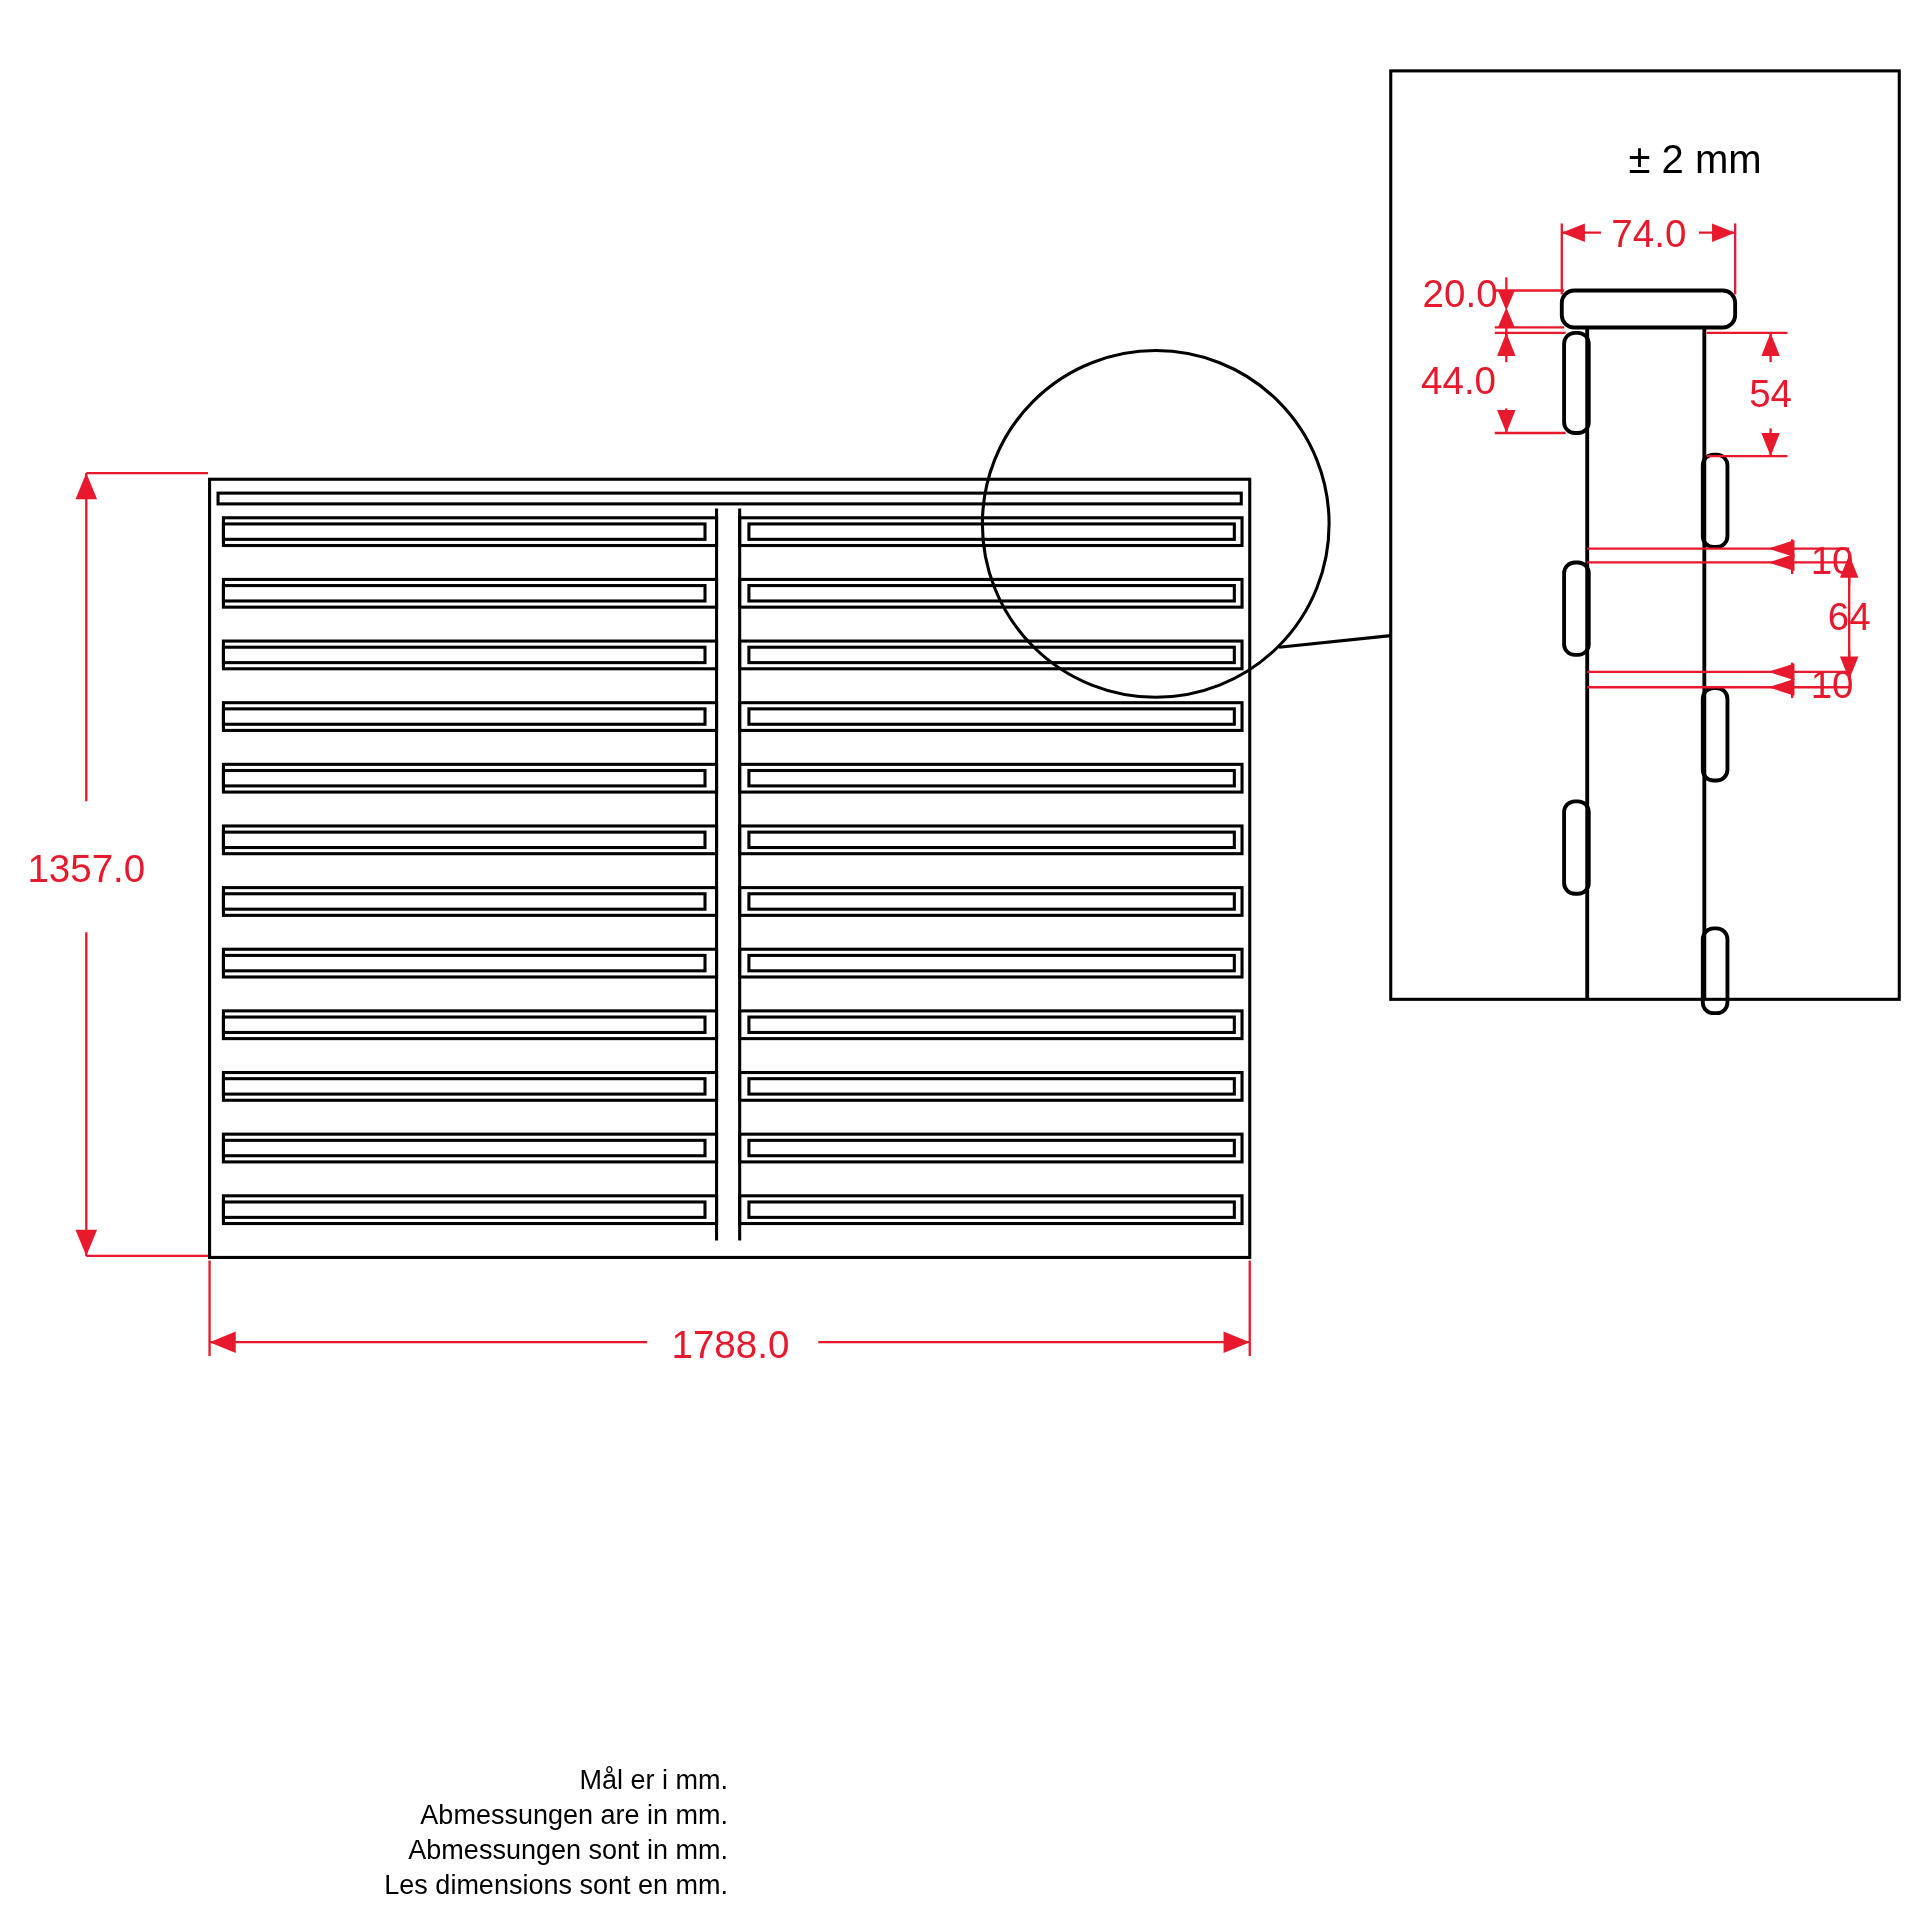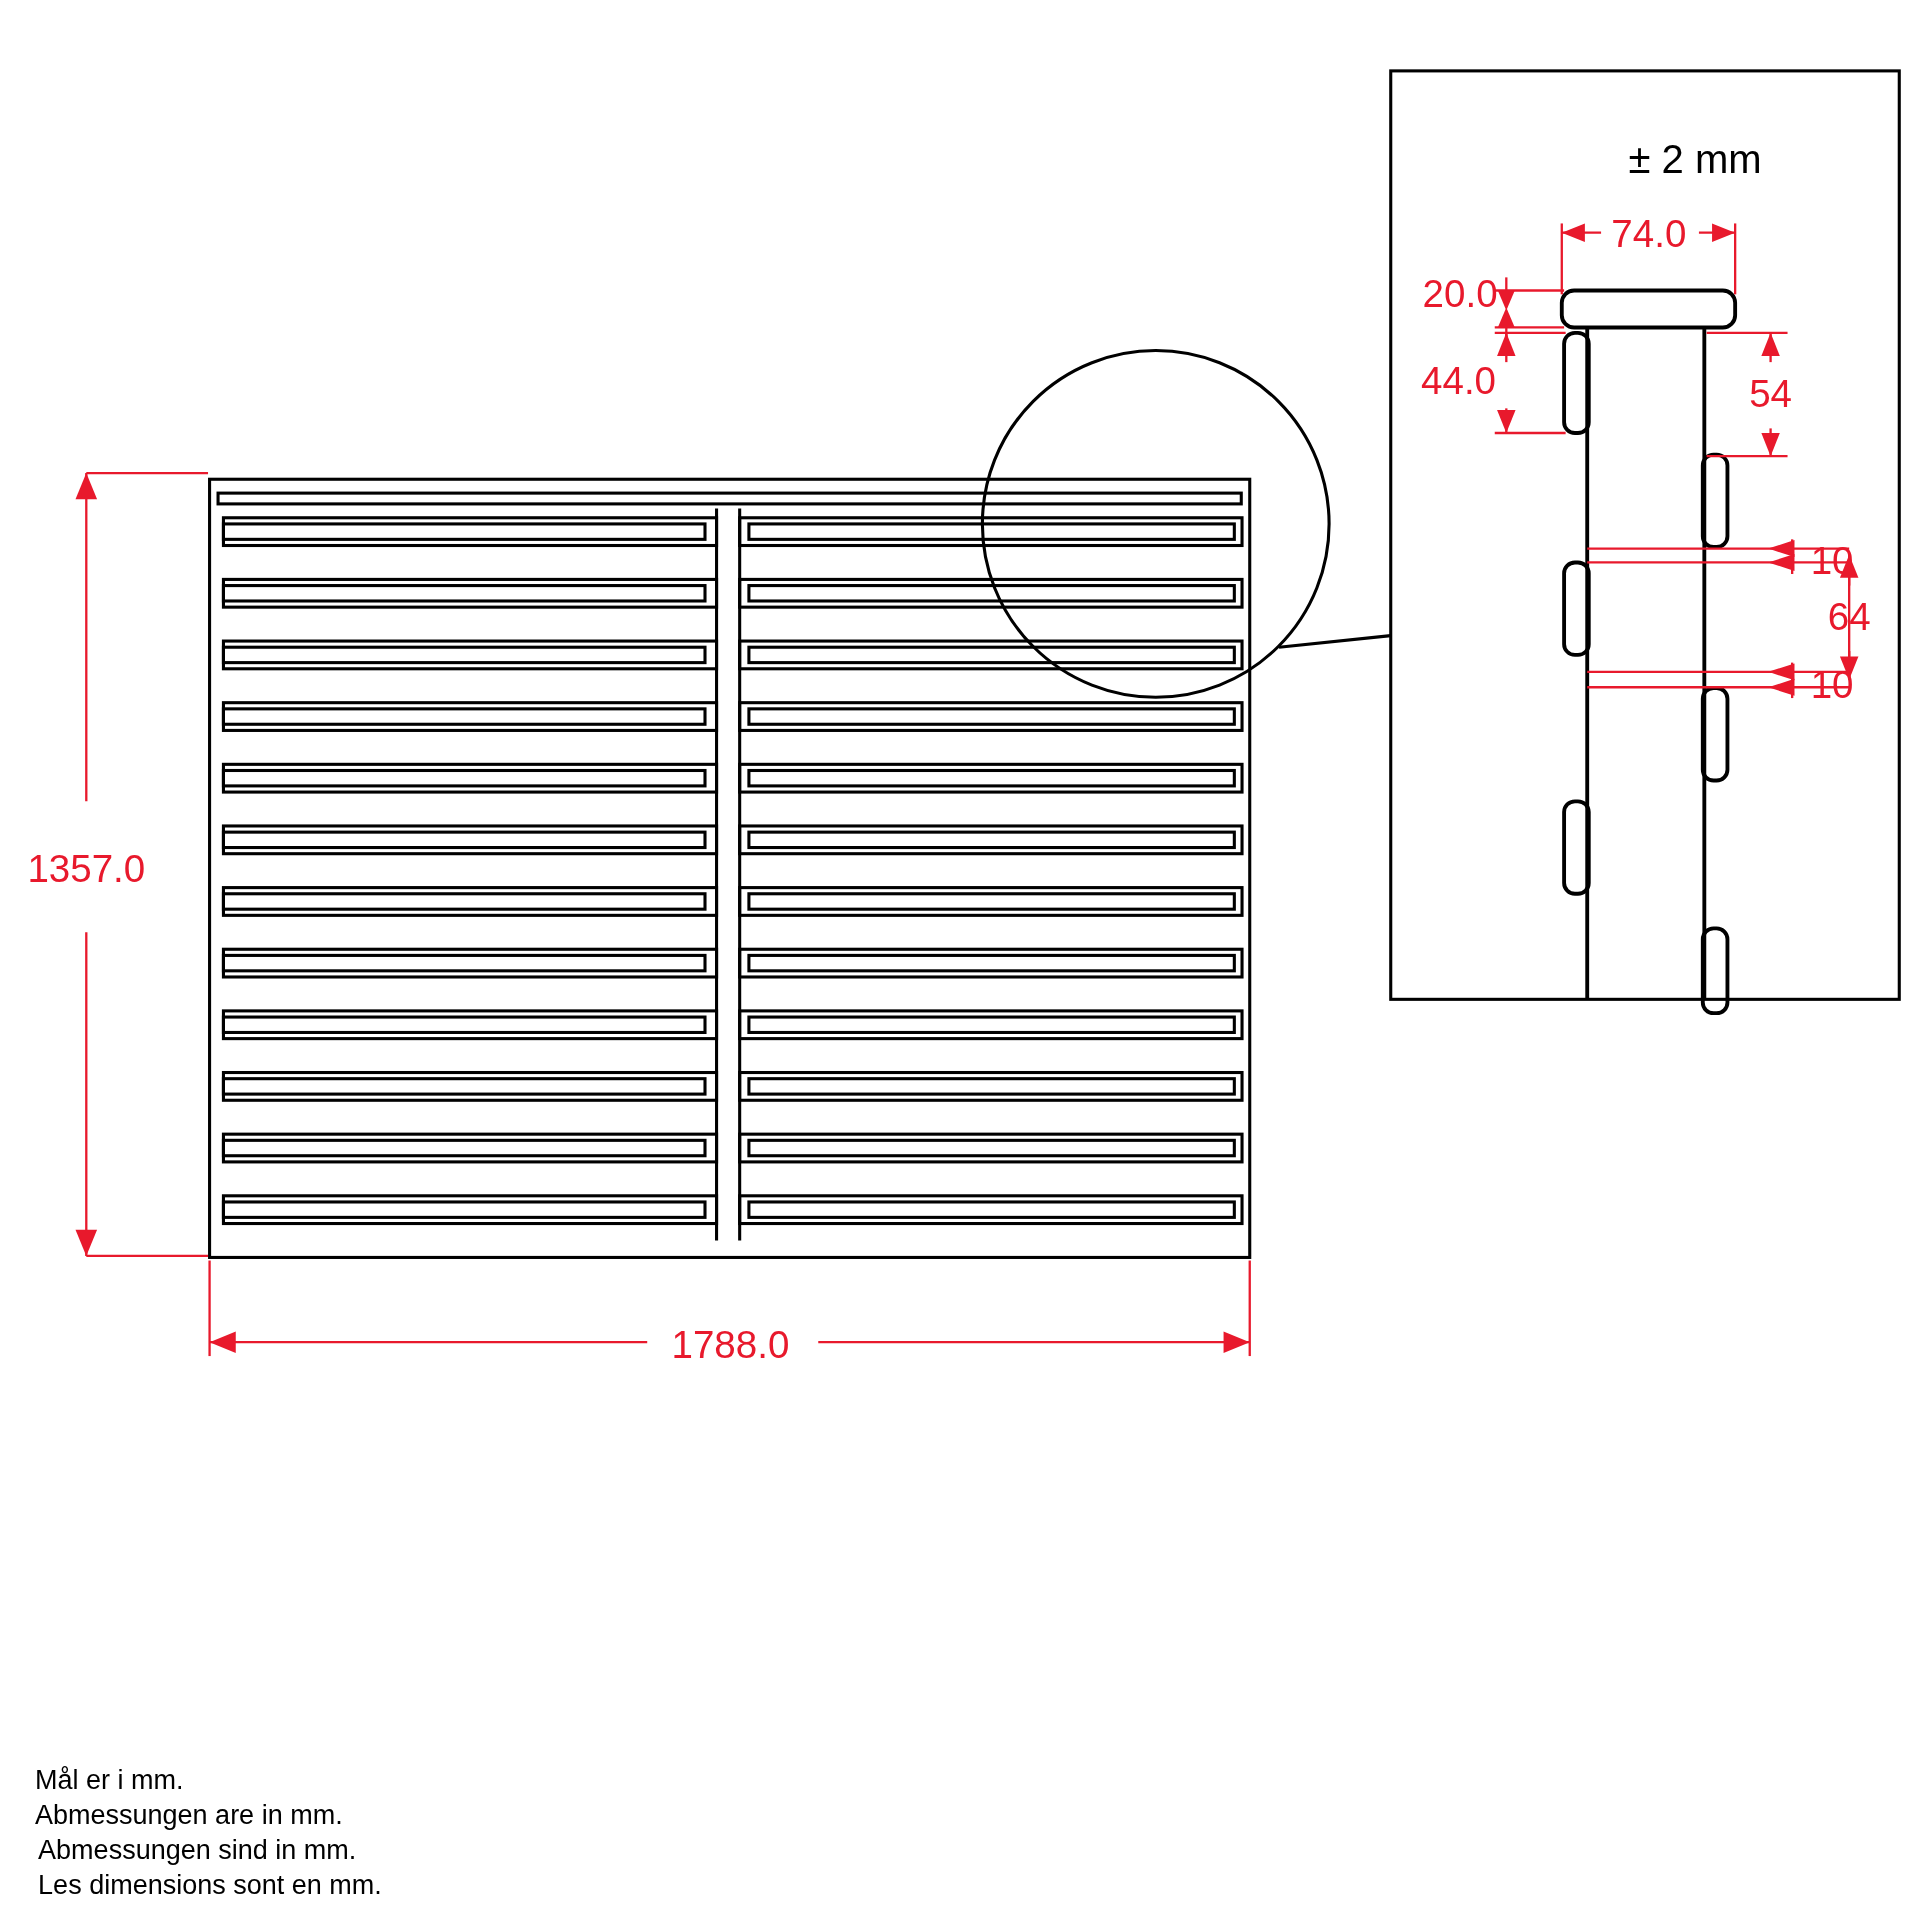--- a/index.html
+++ b/index.html
@@ -19,20 +19,21 @@
     left: 0;
     top: 0;
     width: 1927px;
     height: 1927px;
   }
   .notes {
     position: absolute;
     left: 35px;
     top: 1763px;
     width: 693px;
+    text-align: right;
   }
   .notes div {
     font-size: 27px;
     color: #000000;
     line-height: 1.30;
     white-space: nowrap;
   }
   .notes div:nth-child(3),
   .notes div:nth-child(4) {
     padding-left: 3.1px;
@@ -233,16 +234,16 @@
       <path d="M2295 872 l 34 -11 l 0 22 z" stroke="none"></path>
       <path d="M2295 892 l 34 -11 l 0 22 z" stroke="none"></path>
       <text x="2350" y="906" font-family="Liberation Sans, sans-serif" font-size="50" fill="#e8192c" text-anchor="start" stroke="none">10</text>
     </g>
   </g>
 </svg>
 
 <div class="notes">
   <div>Mål er i mm.</div>
   <div>Abmessungen are in mm.</div>
-  <div>Abmessungen sind in mm.</div>
+  <div>Abmessungen sont in mm.</div>
   <div>Les dimensions sont en mm.</div>
 </div>
 
 
 </body></html>

